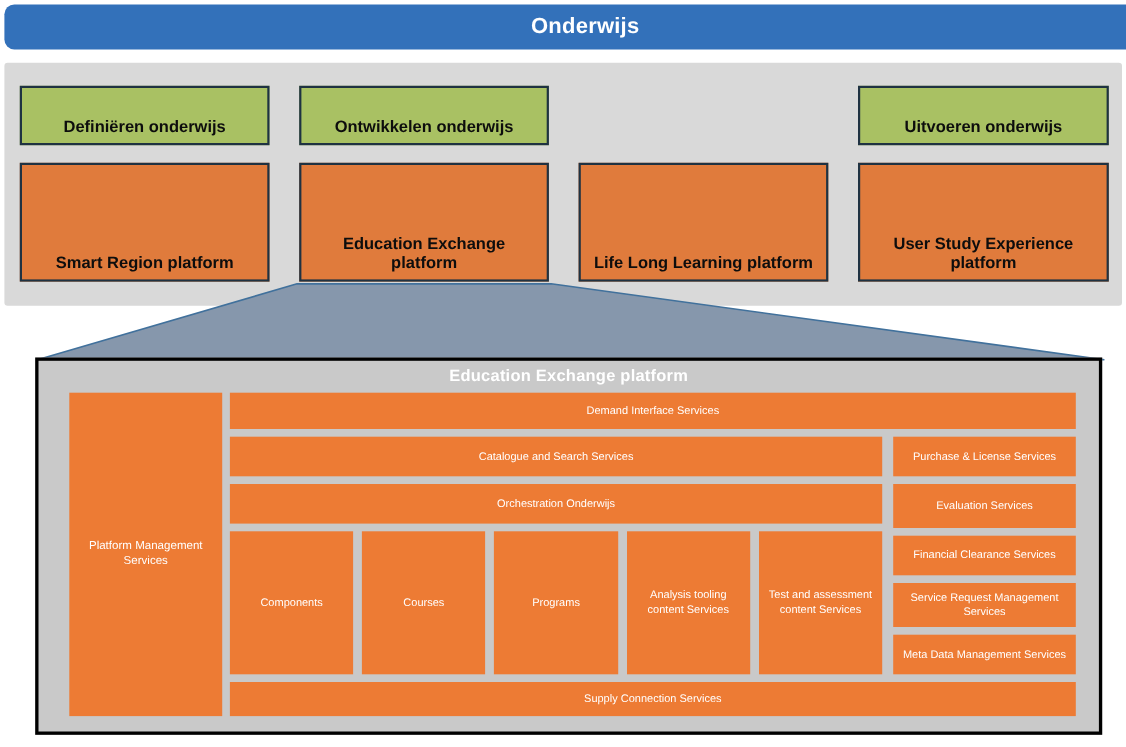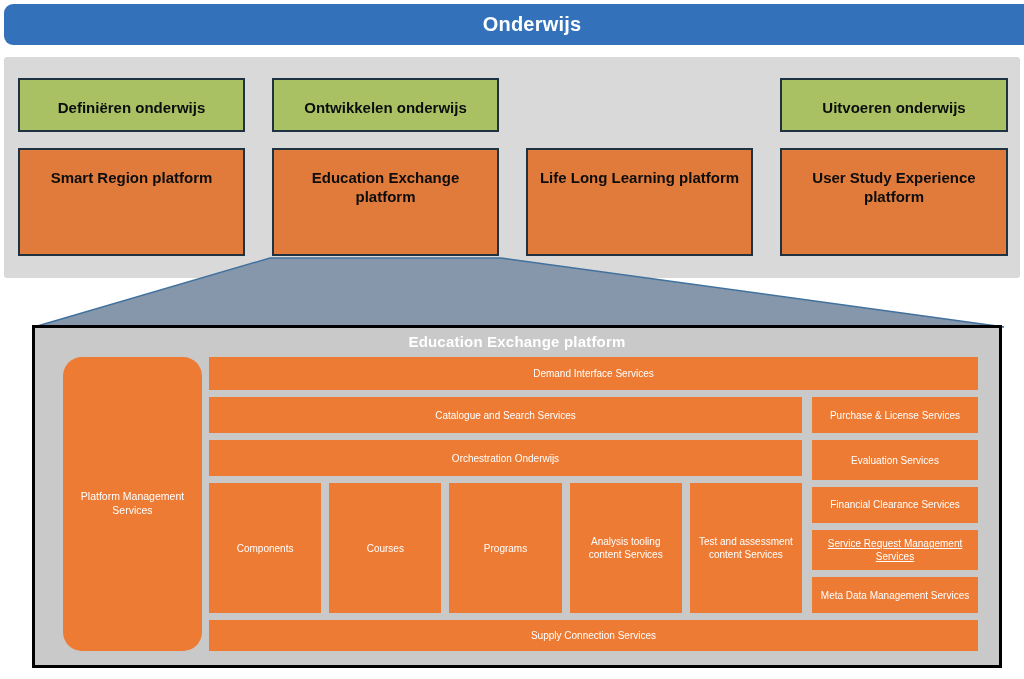--- a/index.html
+++ b/index.html
@@ -15,22 +15,22 @@
     color:#ffffff;font-size:20px;font-weight:600;letter-spacing:.2px;padding-left:20px;
   }
   
   .band{
     position:absolute;left:4px;top:57px;width:1016px;height:221px;
     background:#d9d9d9;border-radius:3px;z-index:1;
   }
   
   .col-box{
     position:absolute;box-sizing:border-box;border:2.5px solid #1f3242;
-    display:flex;align-items:flex-start;justify-content:center;text-align:center;
-    font-weight:700;color:#0d0d0d;z-index:3;padding:19px 10px;line-height:1.25;
+    display:flex;align-items:flex-end;justify-content:center;text-align:center;
+    font-weight:700;color:#0d0d0d;z-index:3;padding:4px 10px;line-height:1.25;
   }
   .phase-box{top:78px;height:54px;background:#a9c163;font-size:15px;}
   .platform-box{top:148px;height:108px;background:#e07b3c;font-size:15px;}
   .c1{left:18px;width:227px;}
   .c2{left:272px;width:227px;}
   .c3{left:526px;width:227px;}
   .c4{left:780px;width:228px;}
   
   .trapezoid-svg{position:absolute;left:0;top:0;z-index:2;}
   
@@ -42,38 +42,37 @@
     position:absolute;left:0;top:5px;width:100%;text-align:center;
     color:#ffffff;font-size:15px;font-weight:700;letter-spacing:.2px;
   }
   .svc{
     background:#ed7b34;color:#ffffff;display:flex;align-items:center;justify-content:center;
     text-align:center;font-size:10px;line-height:1.3;padding:2px 6px;box-sizing:border-box;
   }
   .pm-sidebar{
     position:absolute;left:28px;top:29px;width:139px;height:294px;
     font-size:10.5px;
-    border-radius:19px;
   }
   .panel-main{
     position:absolute;left:174px;top:29px;right:21px;height:294px;
     display:flex;flex-direction:column;gap:7px;
   }
   .row-demand{height:33px;flex:0 0 auto;}
   .row-supply{height:31px;flex:0 0 auto;}
   .middle{flex:1 1 auto;display:flex;gap:10px;min-height:0;}
   .mid-left{flex:1 1 auto;display:flex;flex-direction:column;gap:7px;min-height:0;}
   .mid-left .wide-row{height:36px;flex:0 0 auto;}
   .tall-row{flex:1 1 auto;display:flex;gap:8px;min-height:0;}
   .tall-row .svc{flex:1 1 0;}
   .right-stack{flex:0 0 166px;display:flex;flex-direction:column;gap:7px;min-height:0;}
   .right-stack .r1{height:36px;flex:0 0 auto;}
   .right-stack .r2{height:40px;flex:0 0 auto;}
   .right-stack .r3{flex:1 1 0;}
-  .right-stack .r4{flex:1.15 1 0;text-decoration:underline;}
+  .right-stack .r4{flex:1.15 1 0;}
   .right-stack .r5{flex:1 1 0;}
 </style>
 </head>
 <body>
 
 <div id="stage">
 
   <div class="app-header">
     <span>Onderwijs</span>
   </div>

